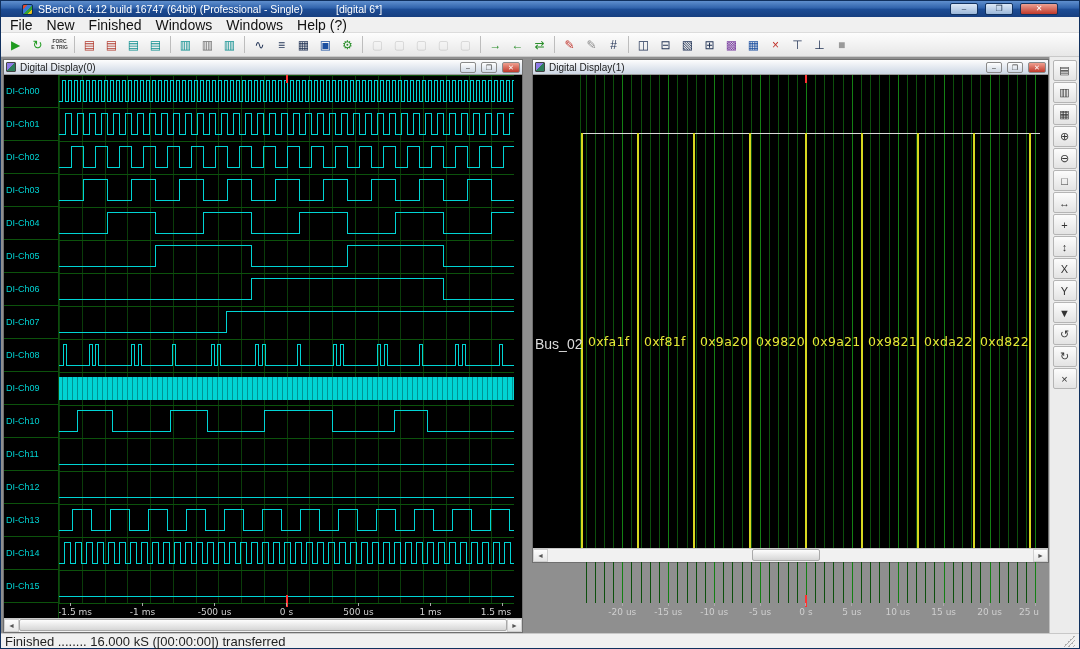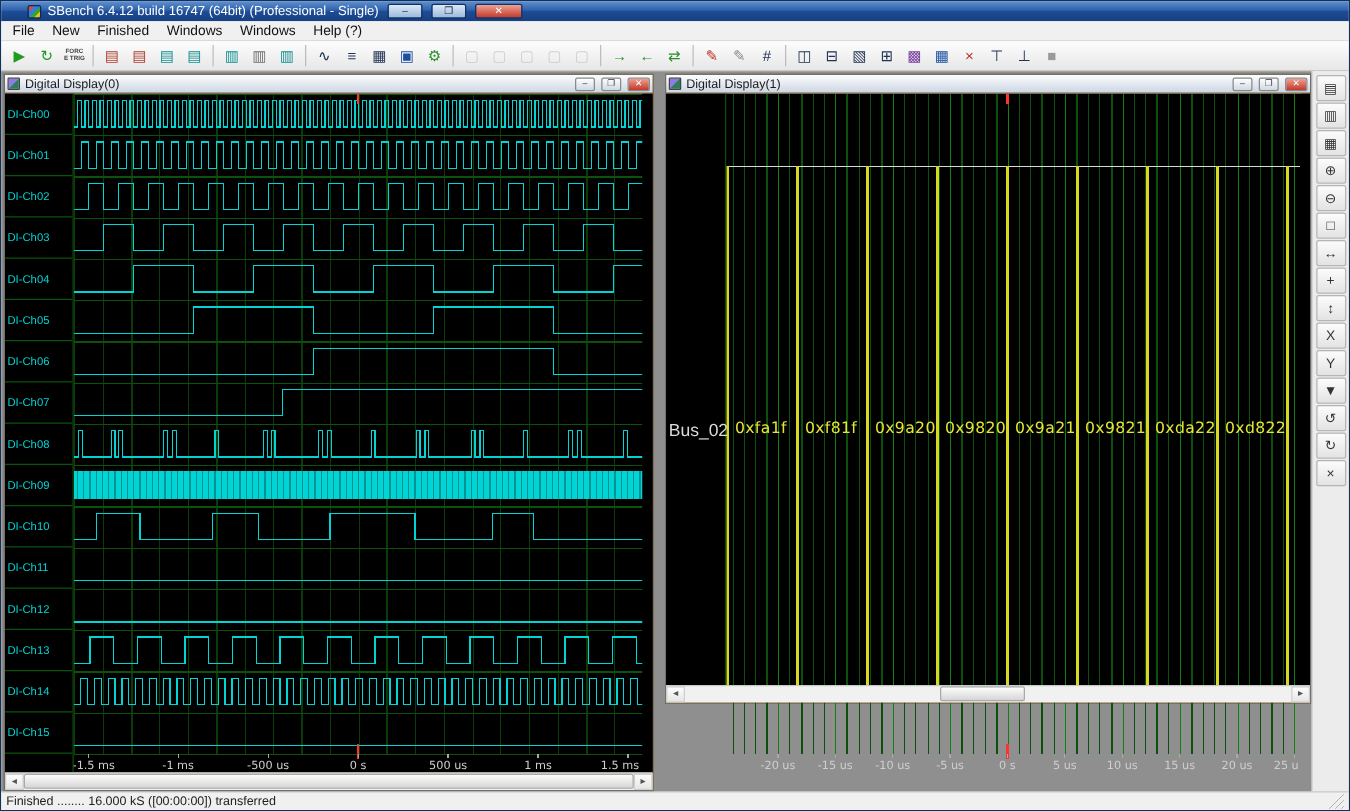--- a/index.html
+++ b/index.html
@@ -11,21 +11,21 @@
     background:linear-gradient(180deg,#5f8fce 0%,#2f62ab 45%,#1d4d96 50%,#173f80 100%);color:#fff}
   .app-icon{width:11px;height:11px;border-radius:2px;flex:0 0 11px;
     background:linear-gradient(135deg,#e04a2f 25%,#3a7bd5 25% 50%,#35a235 50% 75%,#e8c21a 75%);border:1px solid #0d2b55}
   .title-text{font-size:10.5px;white-space:nowrap}
   .title-doc{font-size:10.5px;margin-left:28px;white-space:nowrap;flex:1}
   .win-btn{width:28px;height:12px;border:1px solid #12325f;border-radius:2px;margin-left:2px;
     background:linear-gradient(#dce8f6,#9cb8da);color:#1a2c45;font-size:8px;line-height:10px;text-align:center}
   .win-btn.close{width:38px;background:linear-gradient(#eda193,#c0392b);color:#fff}
 
   .menubar{height:16px;flex:0 0 16px;display:flex;align-items:center;background:#f0f0f0;border-bottom:1px solid #dcdcdc;padding-left:2px}
-  .menu-item{padding:0 7px;font-size:11px;color:#111;height:100%;display:flex;align-items:center;cursor:default}
+  .menu-item{padding:0 7px;font-size:14px;color:#111;height:100%;display:flex;align-items:center;cursor:default}
 
   .toolbar{height:24px;flex:0 0 24px;display:flex;align-items:center;background:linear-gradient(#fdfdfd,#e7e7e7);
     border-bottom:1px solid #c9c9c9;padding:0 4px;gap:1px}
   .tb-btn{width:21px;height:20px;display:flex;align-items:center;justify-content:center;font-size:12px;
     border:1px solid transparent;border-radius:2px;cursor:default;overflow:hidden}
   .tb-btn.tiny{font-size:5px;font-weight:bold;line-height:5.5px;text-align:center;white-space:normal;word-break:break-word;padding:1px}
   .tb-btn.disabled{opacity:.4}
   .tb-sep{width:1px;height:17px;background:#bdbdbd;margin:0 3px;flex:0 0 1px}
 
   
@@ -54,34 +54,35 @@
   .plot-fill{flex:1;background:#000}
 
   .hscroll{height:14px;flex:0 0 14px;background:#f1f1f1;border-top:1px solid #c9c9c9;display:flex}
   .sarrow{width:15px;flex:0 0 15px;display:flex;align-items:center;justify-content:center;font-size:7px;color:#555;
     background:linear-gradient(#fdfdfd,#e6e6e6);border:1px solid #cfcfcf}
   .strack{flex:1;position:relative}
   .sthumb{position:absolute;top:0;height:12px;background:linear-gradient(#fdfdfd,#d6d6d6);border:1px solid #a9a9a9;border-radius:2px}
 
   
   .statusbar{height:15px;flex:0 0 15px;background:#f0f0f0;border-top:1px solid #c8c8c8;display:flex;align-items:center;
-    padding:0 4px;font-size:10px;color:#222}
+    padding:0 4px;font-size:13px;color:#222}
   .status-grip{margin-left:auto;width:12px;height:12px;
     background:linear-gradient(135deg,transparent 50%,#b0b0b0 50% 55%,transparent 55% 70%,#b0b0b0 70% 75%,transparent 75% 90%,#b0b0b0 90% 95%,transparent 95%)}
 
   svg{display:block}
 </style>
 </head>
 <body>
 
 <div class="app">
 
   <div class="titlebar">
     <div class="app-icon"></div>
     <div class="title-text">SBench 6.4.12 build 16747 (64bit) (Professional - Single)</div>
+    <div class="title-doc">[digital 6*]</div>
     <div class="win-btn">–</div>
     <div class="win-btn">❐</div>
     <div class="win-btn close">✕</div>
   </div>
 
   <div class="menubar">
       <div class="menu-item">File</div>
       <div class="menu-item">New</div>
       <div class="menu-item">Finished</div>
       <div class="menu-item">Windows</div>

